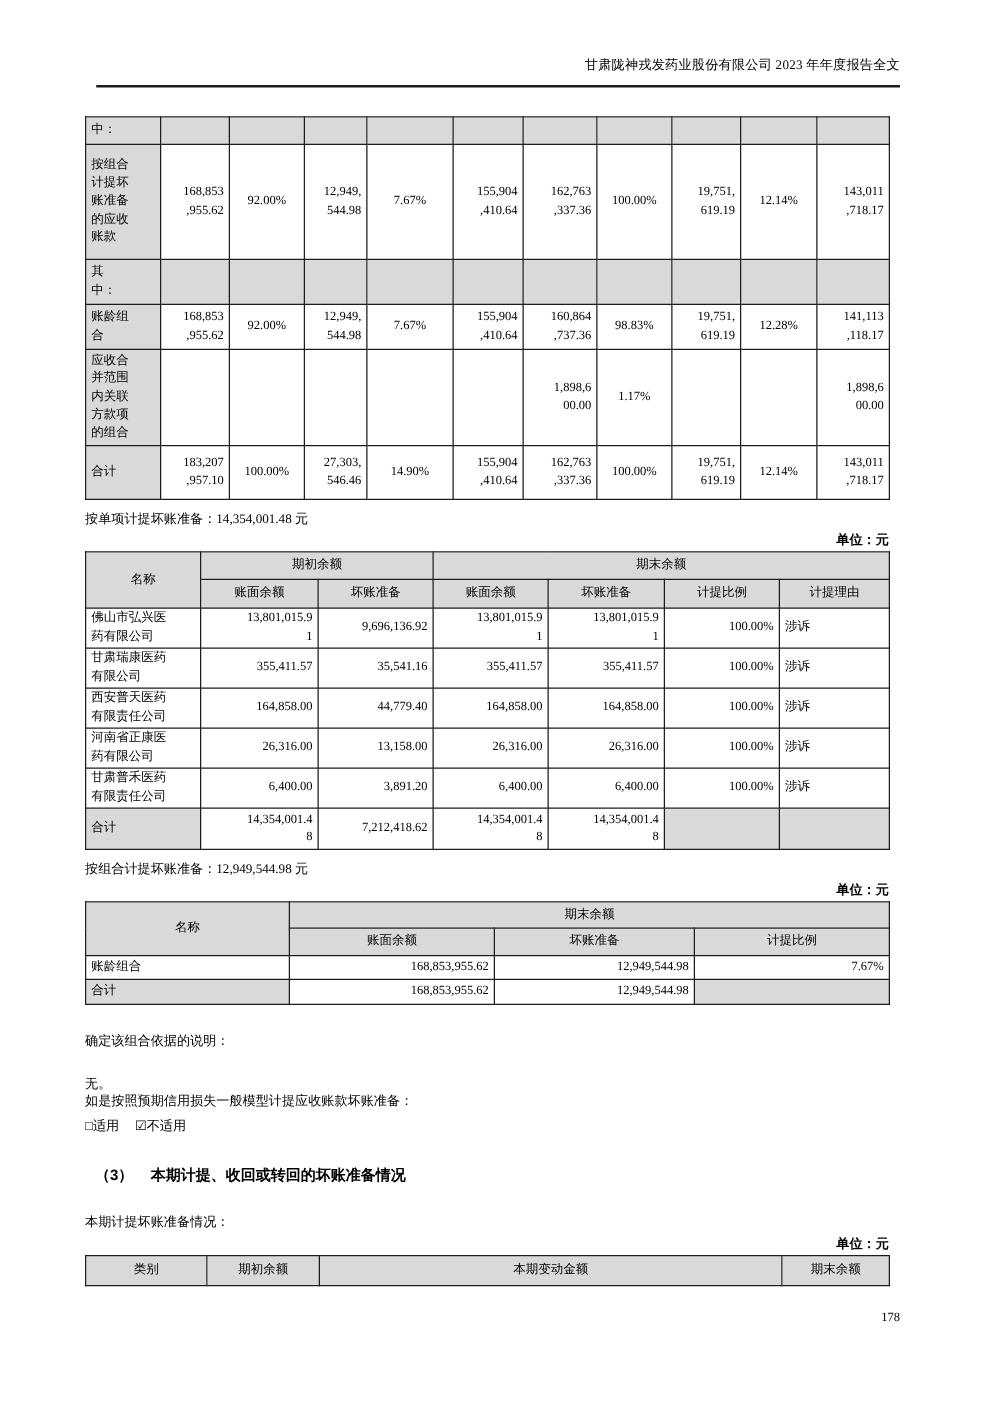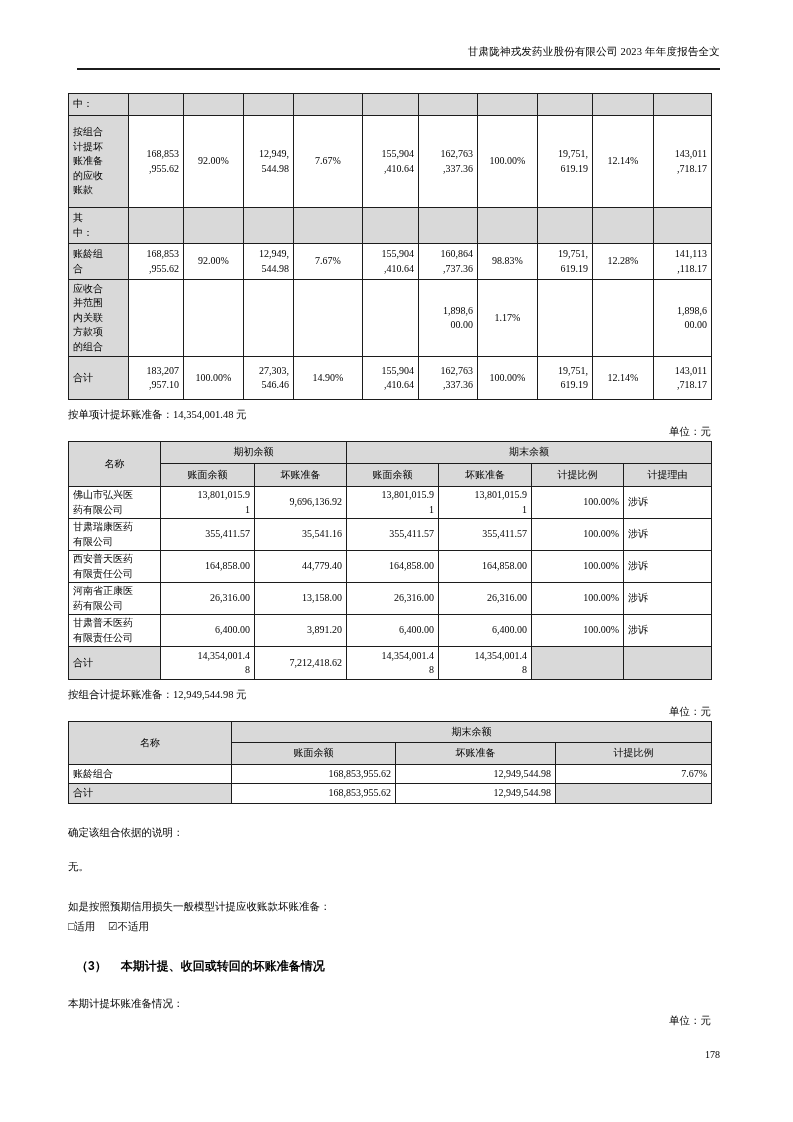--- a/index.html
+++ b/index.html
@@ -41,25 +41,25 @@
   .lbl { text-align:left; }
   .num { text-align:right; }
   .ctr { text-align:center; }
 
   .t1 { margin-top:23px; }
   .t2 { margin-top:2px; }
   .t3 { margin-top:2px; }
   .t4 { margin-top:2px; }
 
   .note  { font-size:10.5px; margin-top:8px; }
-  .unit  { font-size:10.5px; text-align:right; margin-top:3px; }
+  .unit  { font-size:10.5px; text-align:right; margin-top:3px;font-weight:bold; }
   .para  { font-size:10.5px; }
   .mt10  { margin-top:22px; }
   .mt20  { margin-top:20px; }
-  .mt26  { margin-top:26px; }
+  .mt26  { }
   .mt22  { margin-top:22px; }
   .heading {
     font-size:12px; font-weight:bold; margin-top:24px; padding-left:8px;
     font-family:"Liberation Sans","DejaVu Sans",sans-serif;
   }
   .heading .htxt { margin-left:14px; }
   .checkline { font-size:10.5px; margin-top:6px; }
   .checkline .cb2 { margin-left:10px; }
   .pagenum {
     position:absolute; right:73px; bottom:62px;
@@ -339,17 +339,33 @@
       <span class="cb2">☑不适用</span>
     </div>
 
     <div class="heading">
       <span>（3）</span><span class="htxt">本期计提、收回或转回的坏账准备情况</span>
     </div>
 
     <div class="para mt22">本期计提坏账准备情况：</div>
     <div class="unit">单位：元</div>
 
+    <table class="t4">
+      <colgroup>
+        <col style="width:97px">
+          <col style="width:90px">
+          <col style="width:370px">
+          <col style="width:86px">
+      </colgroup>
+      <tbody>
+          <tr style="height:24px">
+        <th class="g ctr">类别</th>
+        <th class="g ctr">期初余额</th>
+        <th class="g ctr">本期变动金额</th>
+        <th class="g ctr">期末余额</th>
+      </tr>
+    </tbody>
+      </table>
 
   </div>
 
   <div class="pagenum">178</div>
 </div>
 
 </body></html>

